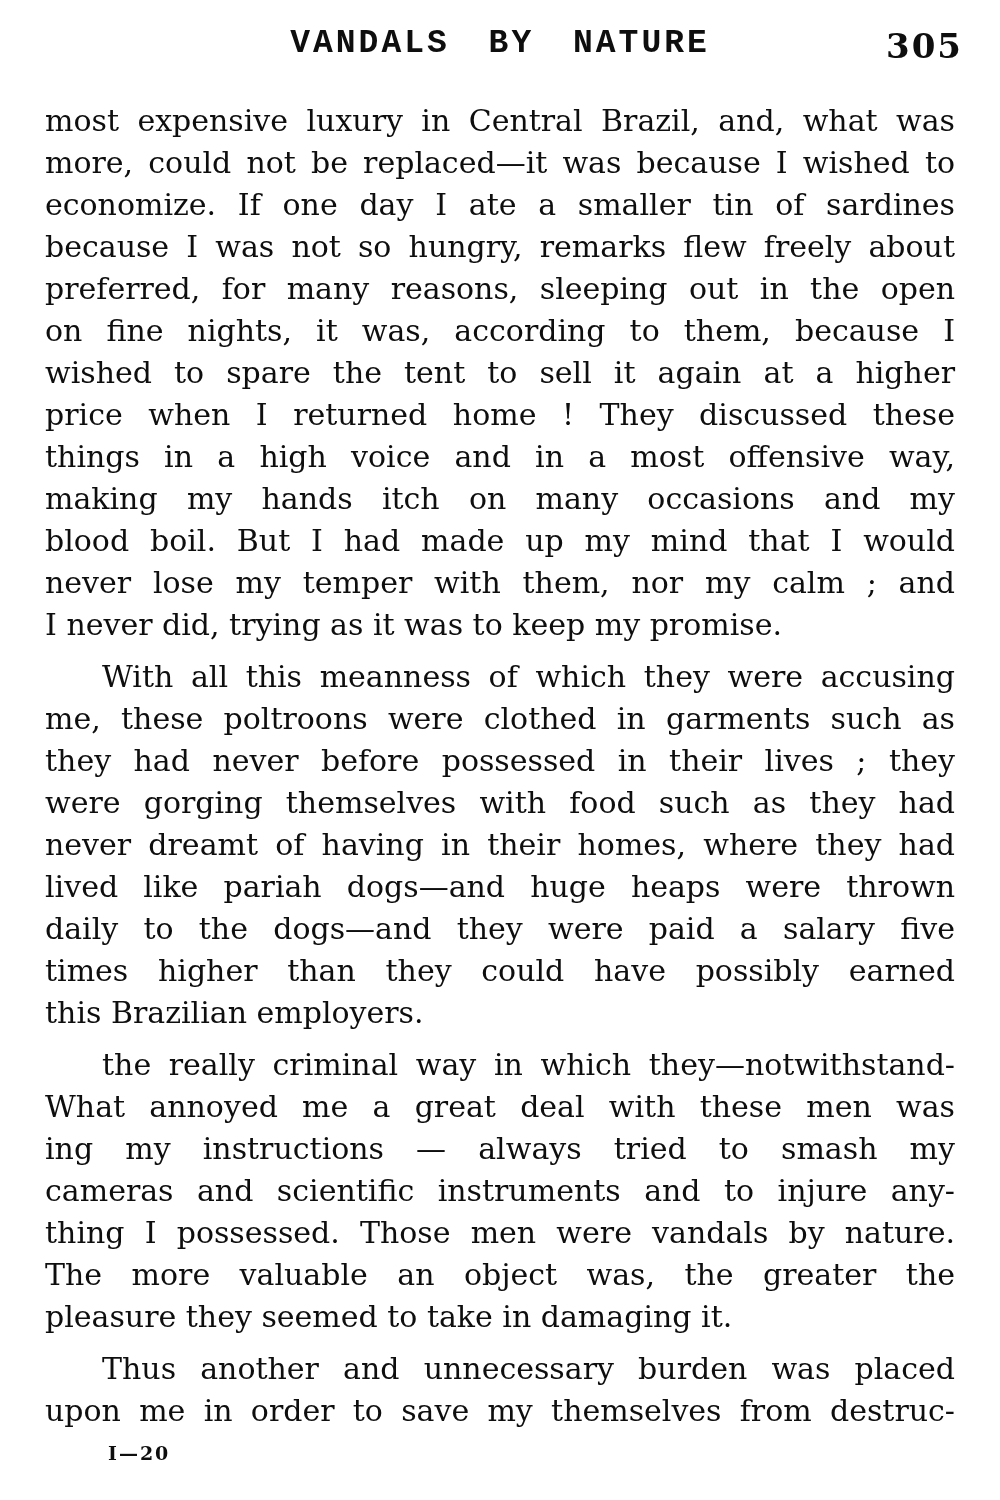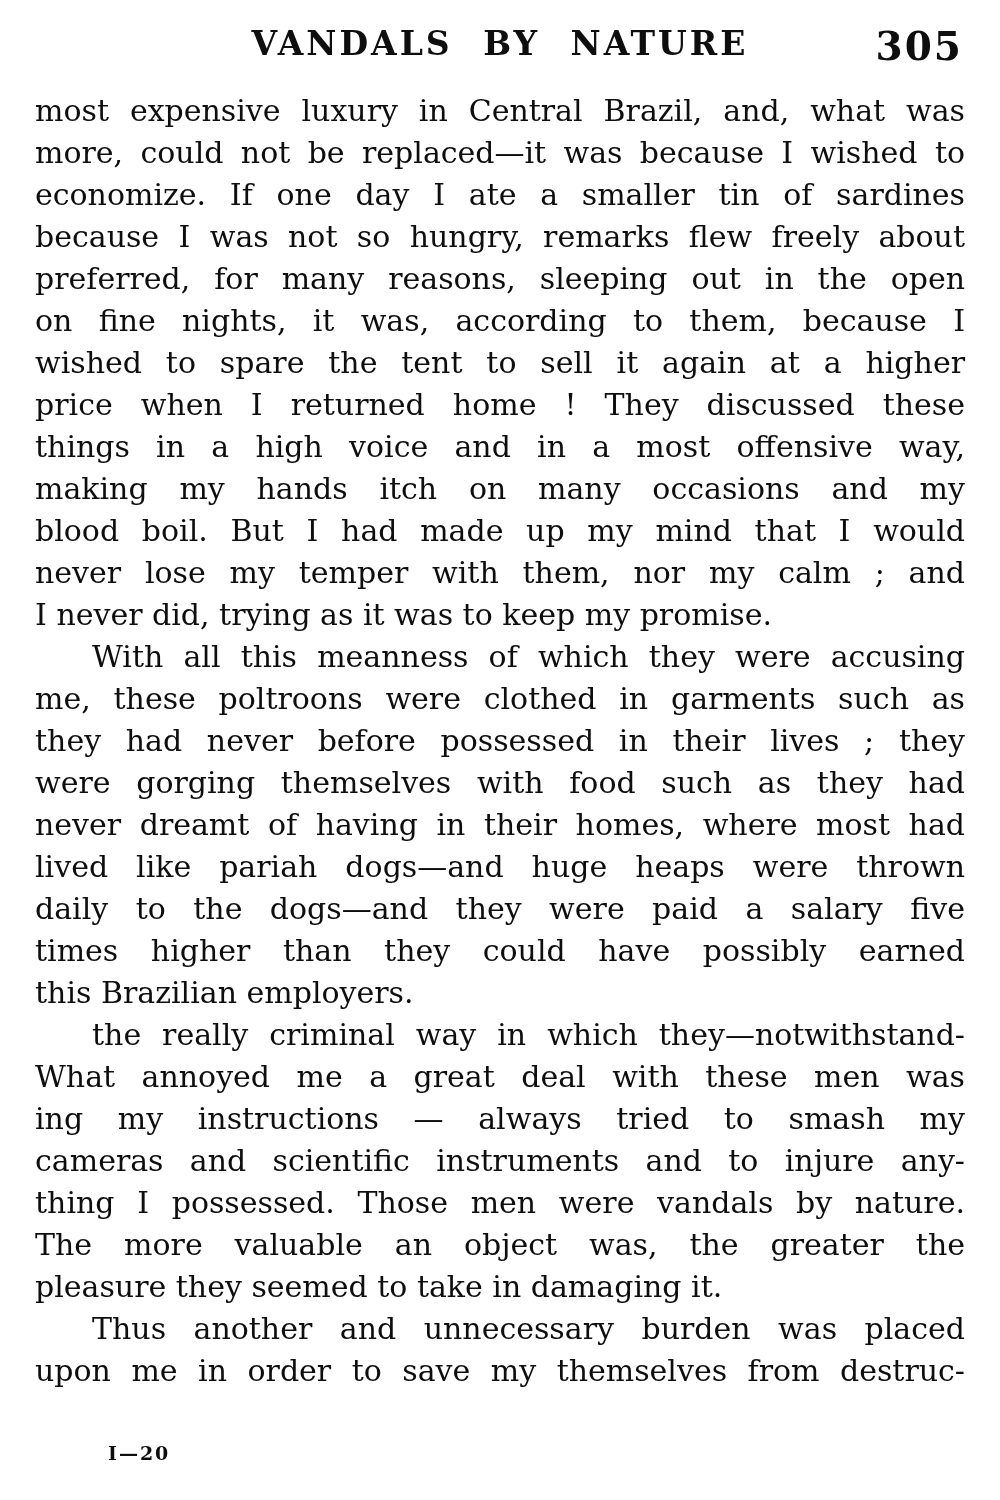--- a/index.html
+++ b/index.html
@@ -24,38 +24,39 @@
     right: 35px;
     height: 44px;
   }
   .running-title {
     text-align: center;
     font-size: 33px;
     font-weight: bold;
     letter-spacing: 3px;
     word-spacing: 16px;
     line-height: 40px;
+    font-family: Liberation Mono, monospace;
   }
   .page-number {
     position: absolute;
     right: 2px;
     top: 2px;
-    font-size: 39px;
+    font-size: 34px;
     font-weight: bold;
     letter-spacing: 2px;
     line-height: 40px;
   }
   .body-text {
     position: absolute;
     top: 90px;
     left: 35px;
     width: 930px;
   }
   .para {
-    margin: 0;
+    margin: 10px;
     padding: 0;
   }
   .line {
     display: block;
     font-size: 30px;
     line-height: 42px;
     text-align: justify;
     text-align-last: justify;
     -moz-text-align-last: justify;
     white-space: normal;
@@ -103,21 +104,21 @@
       <span class="line">blood boil. But I had made up my mind that I would</span>
       <span class="line">never lose my temper with them, nor my calm ; and</span>
       <span class="line flush">I never did, trying as it was to keep my promise.</span>
     </p>
 
     <p class="para indent">
       <span class="line">With all this meanness of which they were accusing</span>
       <span class="line">me, these poltroons were clothed in garments such as</span>
       <span class="line">they had never before possessed in their lives ; they</span>
       <span class="line">were gorging themselves with food such as they had</span>
-      <span class="line">never dreamt of having in their homes, where most had</span>
+      <span class="line">never dreamt of having in their homes, where they had</span>
       <span class="line">lived like pariah dogs—and huge heaps were thrown</span>
       <span class="line">daily to the dogs—and they were paid a salary five</span>
       <span class="line">times higher than they could have possibly earned</span>
       <span class="line flush">this Brazilian employers.</span>
     </p>
 
     <p class="para indent">
       <span class="line">the really criminal way in which they—notwithstand-</span>
       <span class="line">What annoyed me a great deal with these men was</span>
       <span class="line">ing my instructions — always tried to smash my</span>

